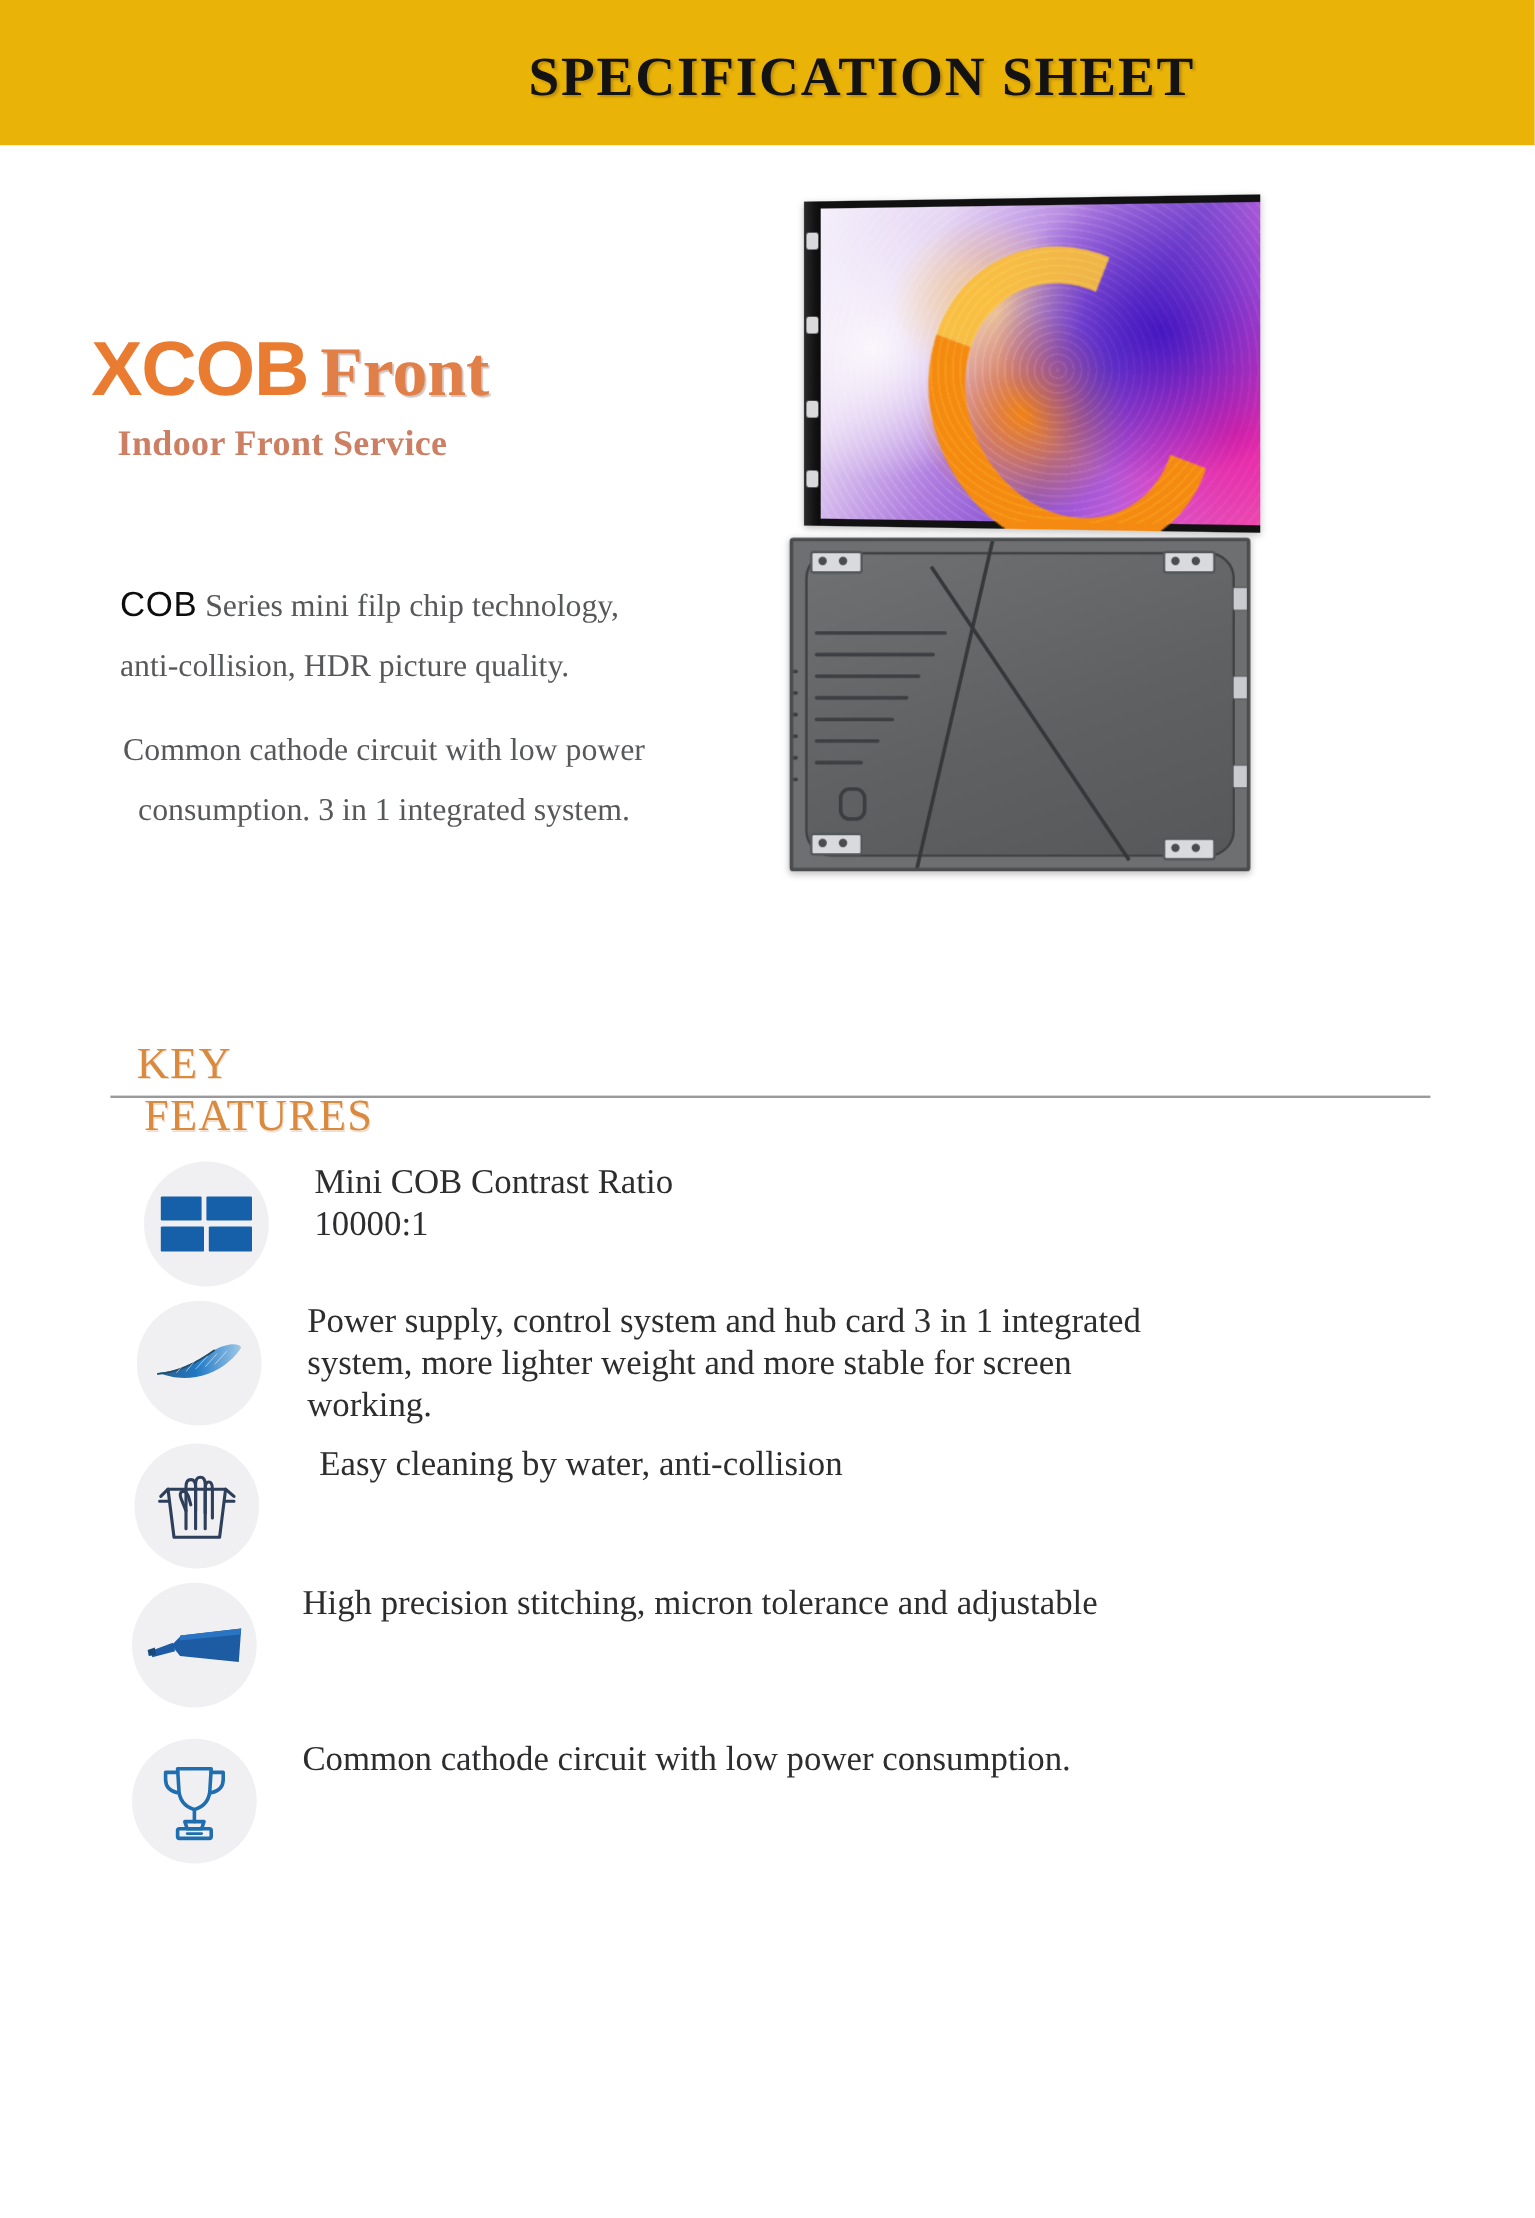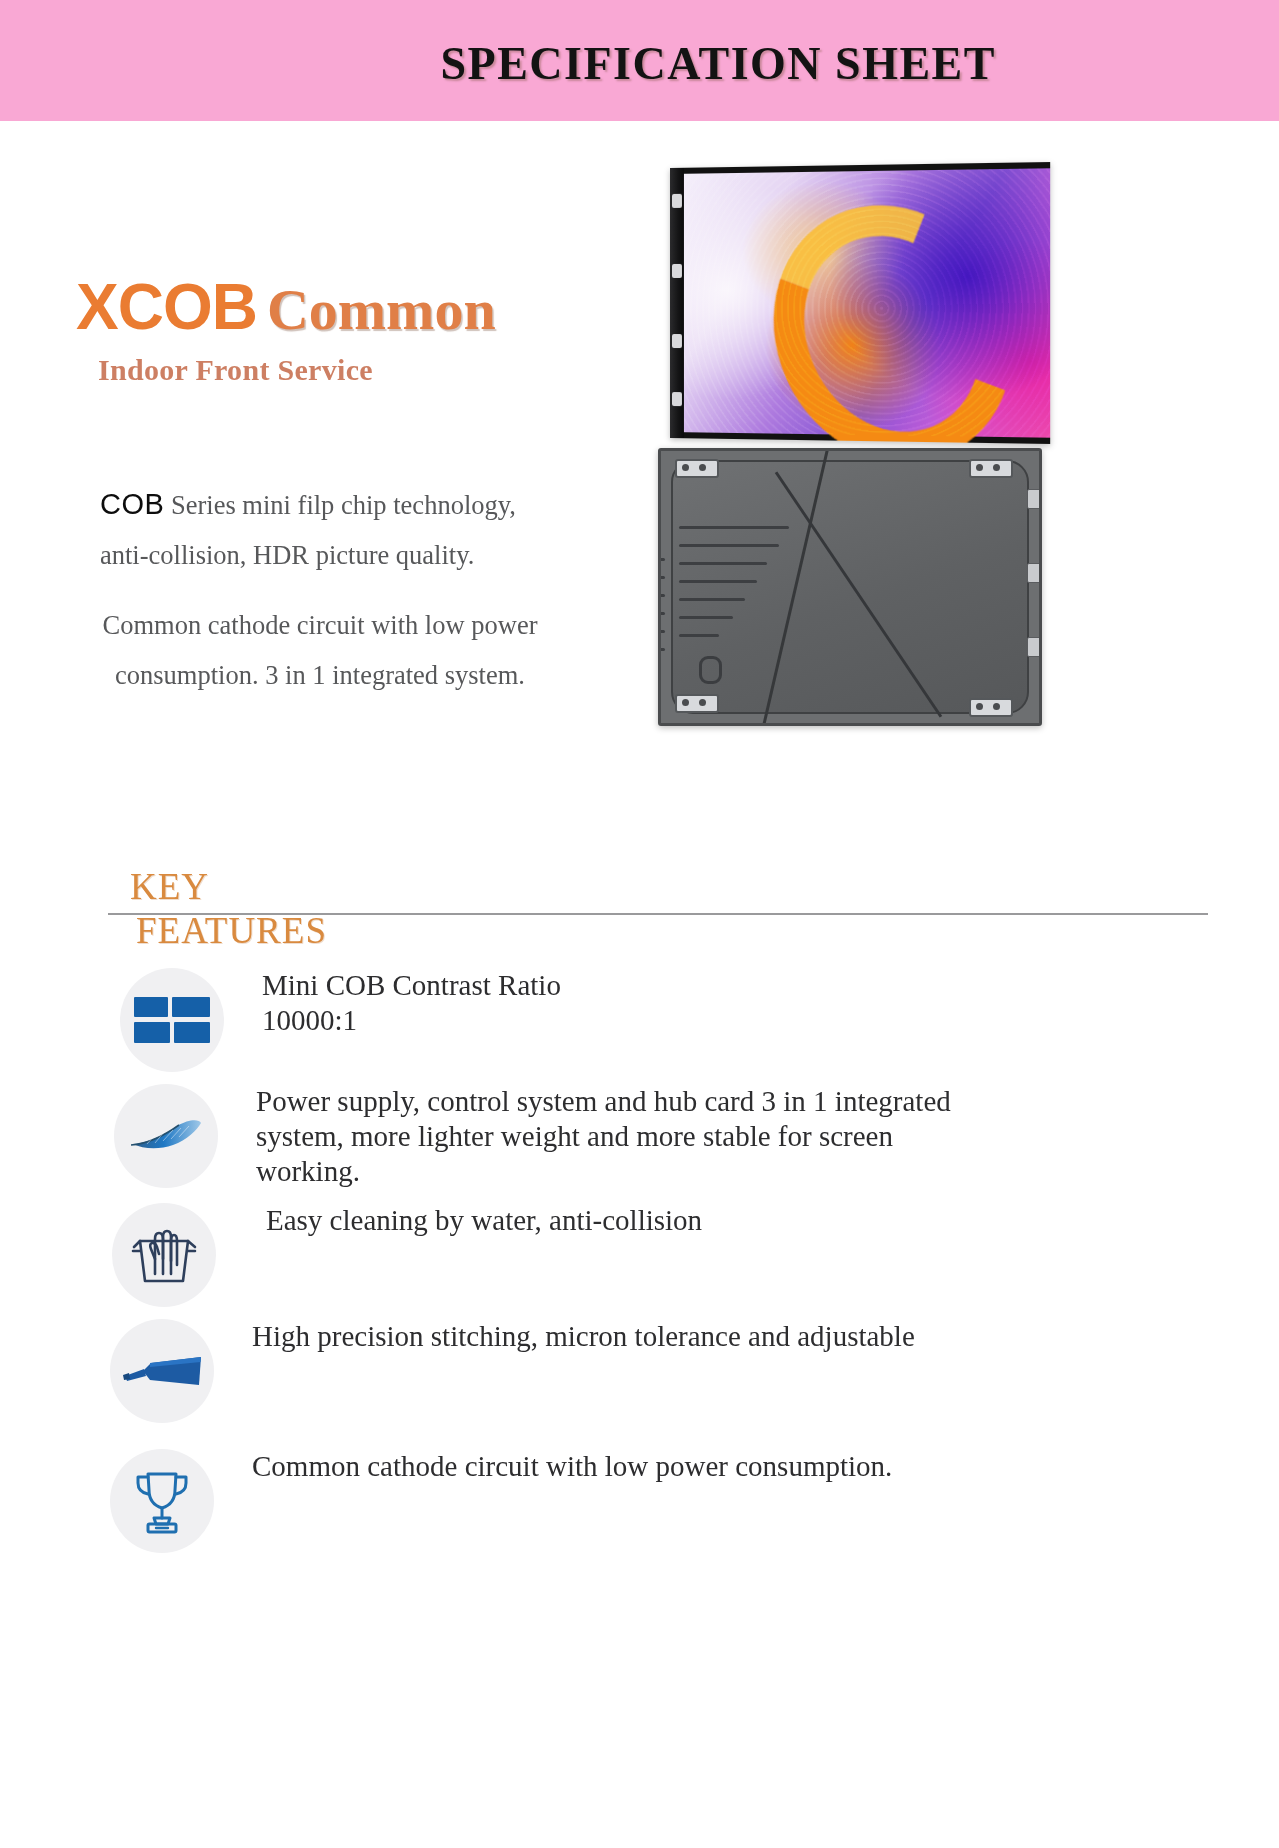--- a/index.html
+++ b/index.html
@@ -15,21 +15,21 @@
     overflow: hidden;
   }
 
   
   .header-banner {
     position: absolute;
     left: 0;
     top: 0;
     width: 1279px;
     height: 121px;
-    background: #f9a8d4;
+    background: #eab308;
     display: flex;
     align-items: center;
     justify-content: flex-end;
   }
   .header-title {
     font-family: "Liberation Serif", serif;
     font-weight: bold;
     font-size: 46px;
     letter-spacing: 1.5px;
     color: #131313;
@@ -213,21 +213,21 @@
     background: #4a4c4f; border-radius: 50%;
   }
   .panel-back .side-tab {
     position: absolute; right: -2px; width: 12px; height: 18px;
     background: #c9cbce; border: 1px solid #5a5c5f; border-radius: 2px;
   }
 
   
   .kf-wrap {
     position: absolute;
-    left: 108px;
+    left: 92px;
     top: 865px;
     width: 1110px;
     height: 105px;
   }
   .kf-rule {
     position: absolute;
     left: 0;
     top: 48px;
     width: 1100px;
     height: 2px;
@@ -305,21 +305,21 @@
 </style>
 </head>
 <body>
 
 <div class="header-banner">
   <div class="header-title">SPECIFICATION SHEET</div>
 </div>
 
 <div class="intro">
   <div class="brand-line">
-    <span class="brand-xcob">XCOB</span><span class="brand-series">Common</span>
+    <span class="brand-xcob">XCOB</span><span class="brand-series">Front</span>
   </div>
   <div class="brand-sub">Indoor Front Service</div>
 
   <div class="para para-1">
     <span class="cob-strong">COB</span>
     <span>Series mini filp chip technology, anti-collision, HDR picture quality.</span>
   </div>
 
   <div class="para para-2">Common cathode circuit with low power consumption. 3 in 1 integrated system.</div>
 </div>

